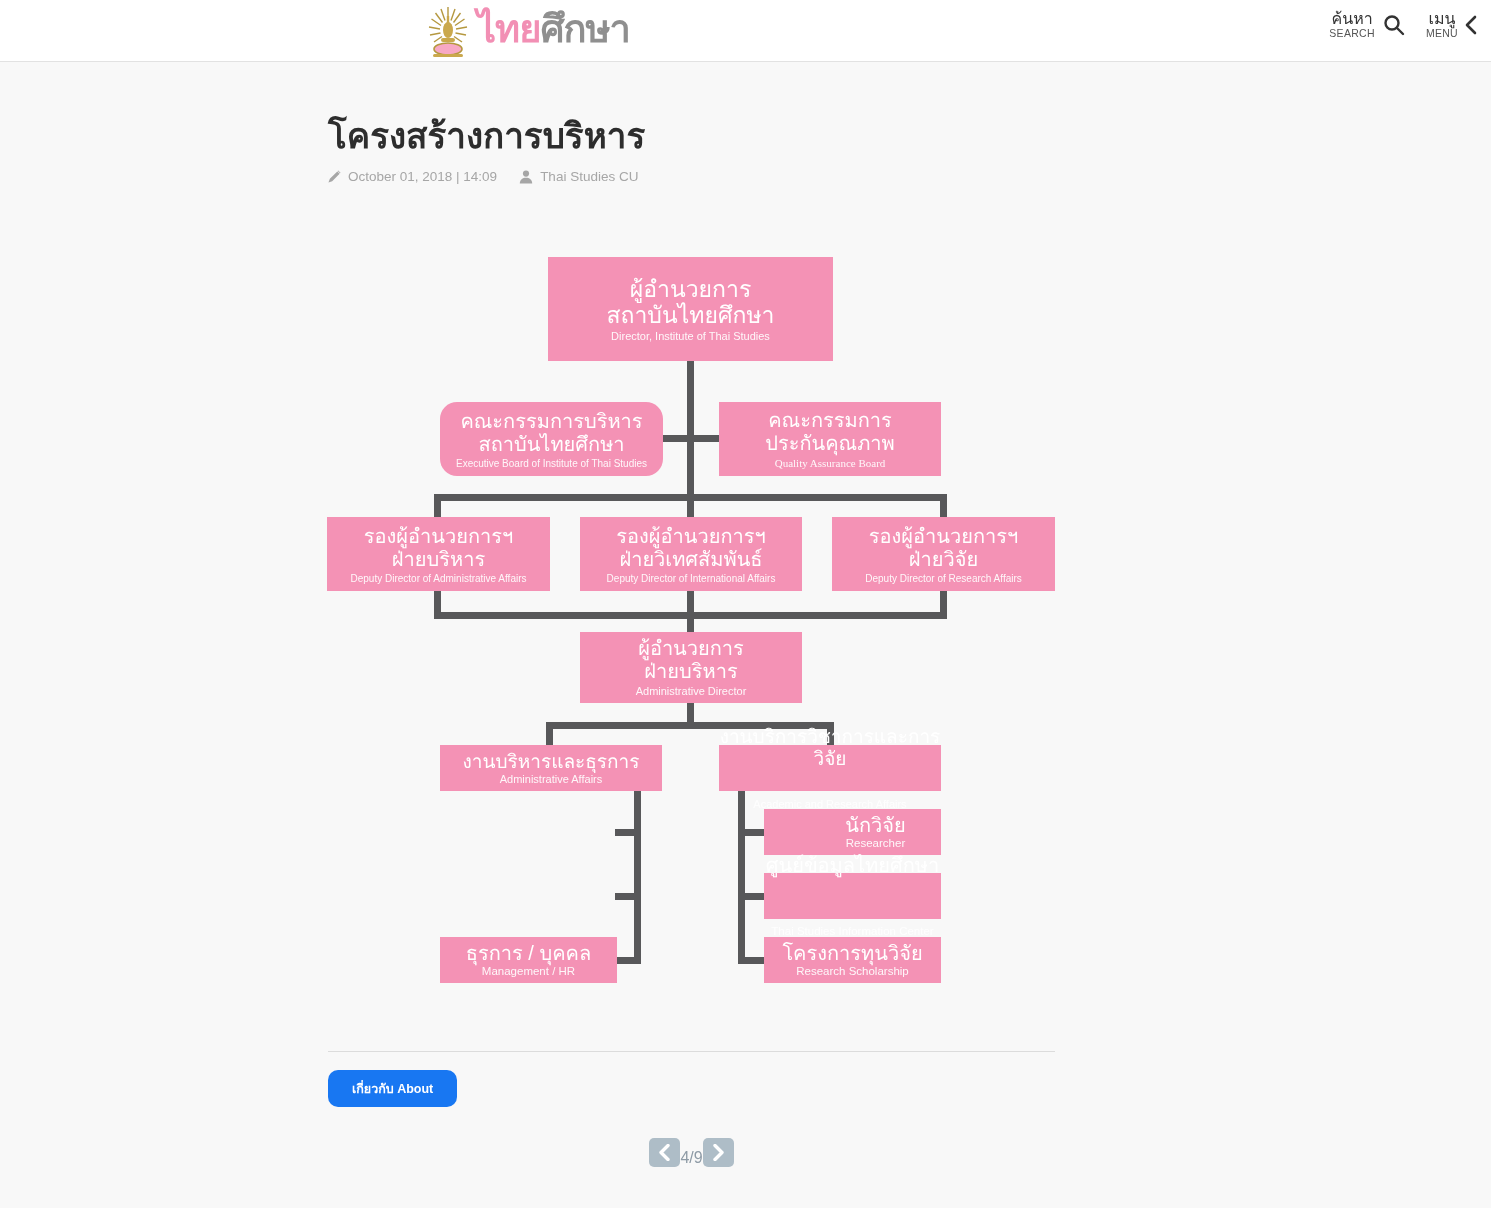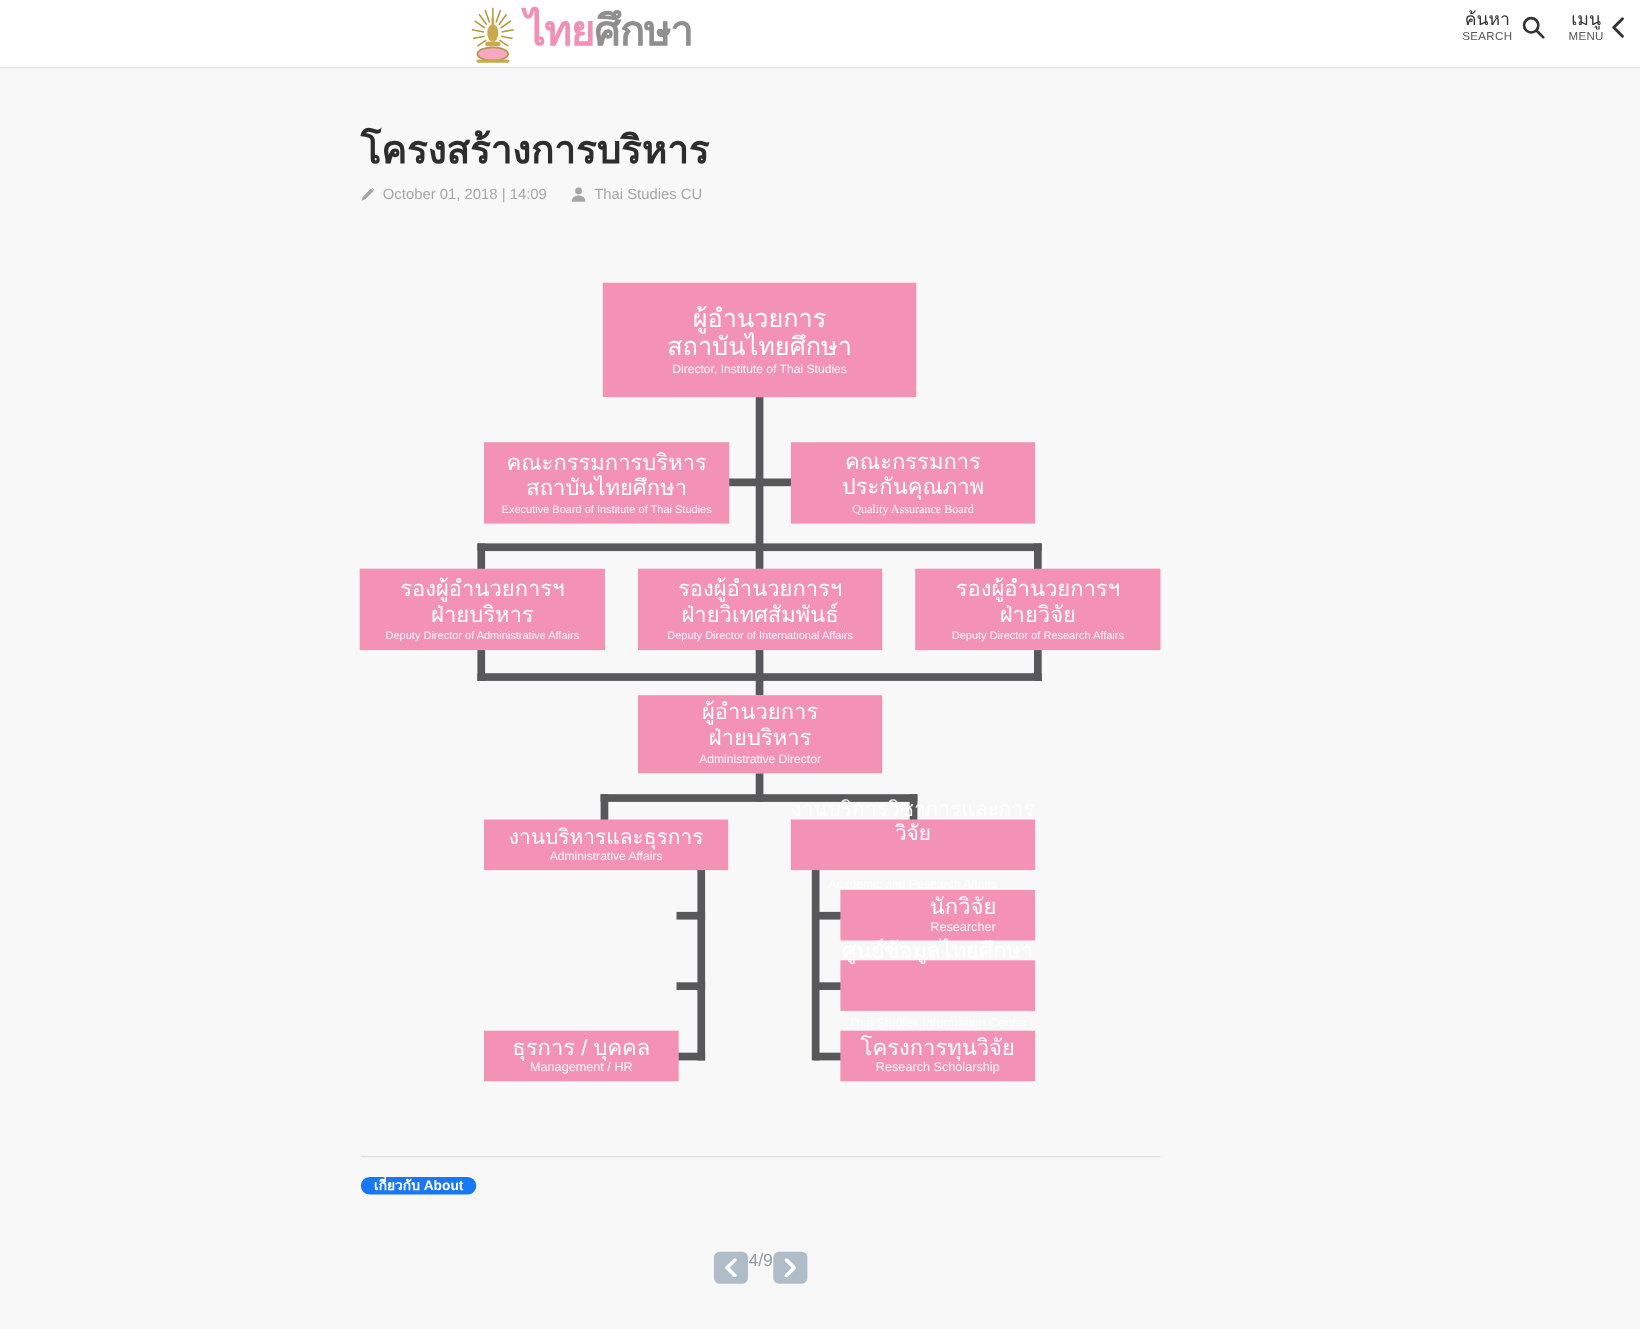--- a/index.html
+++ b/index.html
@@ -49,46 +49,46 @@
   .l18 { left:740px; top:957px; width:27px; height:7px; }
   .node {
     position:absolute; background:#f492b5; color:#ffffff; z-index:2;
     display:flex; flex-direction:column; align-items:center; justify-content:center;
     text-align:center; line-height:1.15;
   }
   .node .th { font-size:20px; }
   .node .en { font-size:11px; opacity:.93; margin-top:2px; line-height:1.1; }
   .n1 { left:548px; top:257px; width:285px; height:104px; }
   .n1 .th { font-size:23px; }
-  .n2 { left:440px; top:402px; width:223px; height:74px; }
+  .n2 { left:440px; top:402px; width:223px; height:74px;border-radius:17px; }
   .n3 { left:719px; top:402px; width:222px; height:74px;font-family:Liberation Serif, serif; }
   .n4 { left:327px; top:517px; width:223px; height:74px; }
   .n5 { left:580px; top:517px; width:222px; height:74px; }
   .n6 { left:832px; top:517px; width:223px; height:74px; }
   .n2 .en, .n4 .en, .n5 .en, .n6 .en { font-size:10px; }
   .n7 { left:580px; top:632px; width:222px; height:71px; }
   .n8 { left:440px; top:745px; width:222px; height:46px; }
   .n9 { left:719px; top:745px; width:222px; height:46px;gap:28px; }
   .n8 .th, .n9 .th { font-size:19px; }
   .n8 .en, .n9 .en { margin-top:0; }
   .n10 { left:440px; top:809px; width:177px; height:46px; }
   .n11 { left:440px; top:873px; width:177px; height:46px; }
   .n12 { left:440px; top:937px; width:177px; height:46px; }
   .n13 { left:764px; top:809px; width:177px; height:46px;padding-left:46px; }
   .n14 { left:764px; top:873px; width:177px; height:46px;gap:48px; }
   .n15 { left:764px; top:937px; width:177px; height:46px; }
   .n10 .en,.n11 .en,.n12 .en,.n13 .en,.n14 .en,.n15 .en { margin-top:0; font-size:11.5px; }
   
   .divider { position:absolute; left:328px; top:1051px; width:727px; height:1px; background:#dcdcdc; }
   .tag-pill {
-    position:absolute; left:328px; top:1070px; height:16px; padding:0 12px;
+    position:absolute; left:328px; top:1070px; height:37px; padding:0 24px;
     display:inline-flex; align-items:center; background:#1877f2; color:#ffffff;
     font-size:12.5px; font-weight:bold; border-radius:10px; cursor:pointer; white-space:nowrap;
   }
-  .pager { position:absolute; left:328px; top:1138px; width:727px; display:flex; align-items:flex-start; justify-content:center; gap:0; }
+  .pager { position:absolute; left:328px; top:1138px; width:727px; display:flex; align-items:flex-end; justify-content:center; gap:0; }
   .pager-btn {
     width:31px; height:29px; border-radius:5px; background:#aebdc7;
     display:flex; align-items:center; justify-content:center; cursor:pointer; border:none;
   }
   .pager-num { font-size:16px; color:#8e9ba6; }
   svg { display:block; }
 </style>
 </head>
 <body>
 

